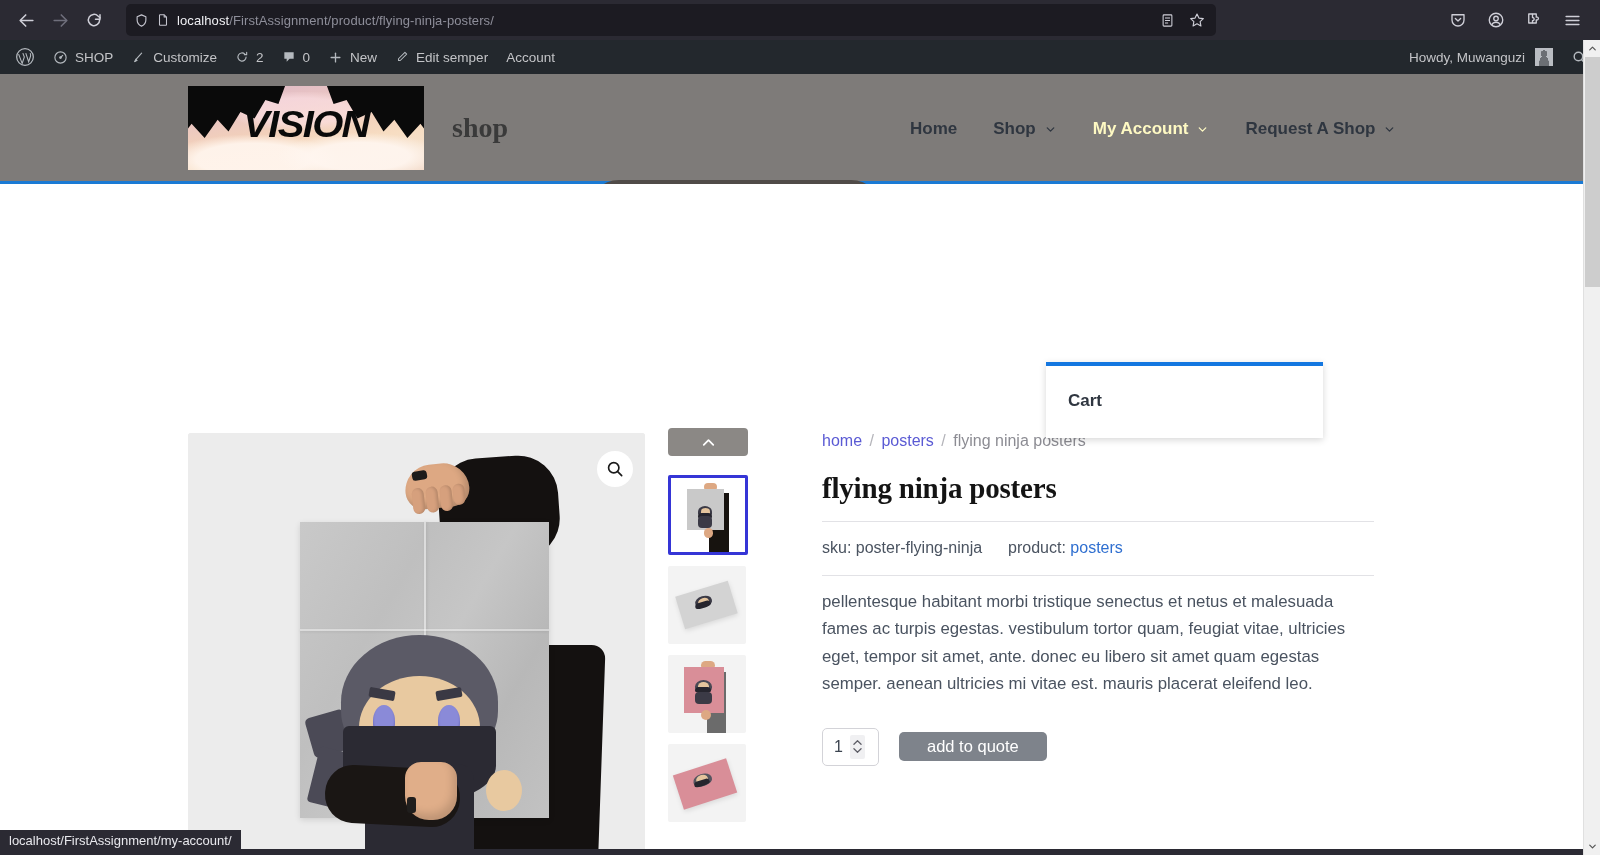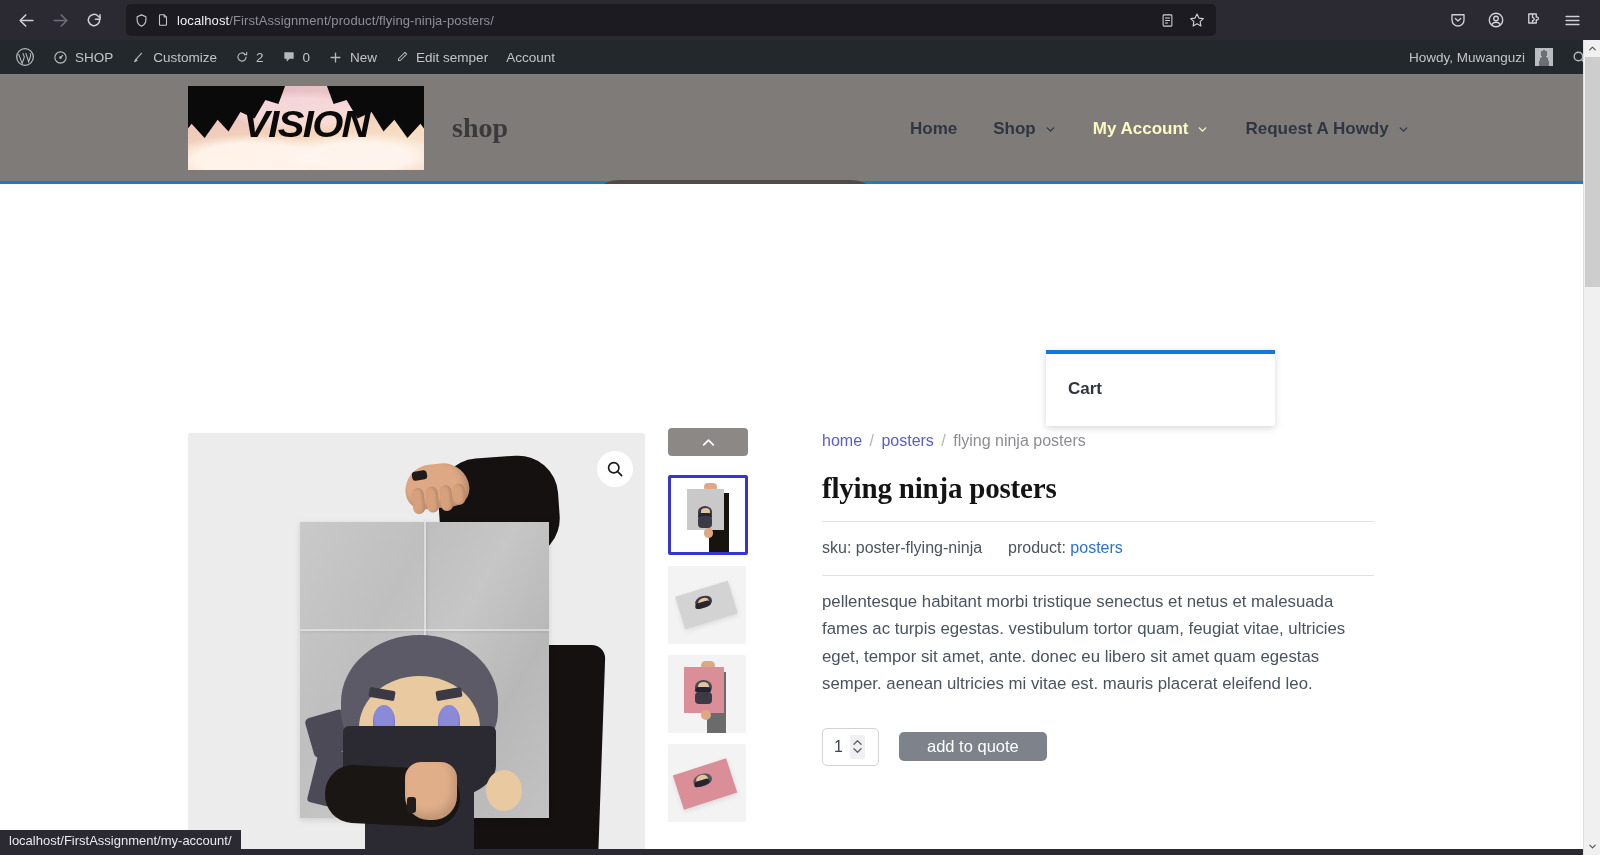--- a/index.html
+++ b/index.html
@@ -183,22 +183,22 @@
     font-size: 17px; font-weight: bold;
     color: #2f3640;
     white-space: nowrap;
   }
   .nav-link.active { color: #fef9c3; justify-content: center; }
   .caret { display:flex; align-items:center; }
 
   
   #account-dropdown {
     position: absolute;
-    left: 1046px; top: 166px;
-    width: 229px;
+    left: 1046px; top: 178px;
+    width: 277px;
     background: #ffffff;
     border-top: 4px solid #1477e0;
     box-shadow: 0 2px 7px rgba(0,0,0,.16);
     padding: 14px 0 16px 0;
     z-index: 40;
   }
   .dd-item {
     padding: 11px 22px;
     font-size: 17px;
     font-weight: bold;
@@ -658,21 +658,21 @@
     </div>
     <div class="nav-link active">
       <span>My Account</span>
       <span class="caret">
         <svg width="13" height="13" viewBox="0 0 24 24" fill="none" stroke="currentColor" stroke-width="2.4" stroke-linecap="round" stroke-linejoin="round">
             <polyline points="6 9 12 15 18 9"></polyline>
           </svg>
       </span>
     </div>
     <div class="nav-link">
-      <span>Request A Howdy</span>
+      <span>Request A Shop</span>
       <span class="caret">
         <svg width="13" height="13" viewBox="0 0 24 24" fill="none" stroke="currentColor" stroke-width="2.4" stroke-linecap="round" stroke-linejoin="round">
             <polyline points="6 9 12 15 18 9"></polyline>
           </svg>
       </span>
     </div>
   </div>
 </div>
 
 <div id="page">

